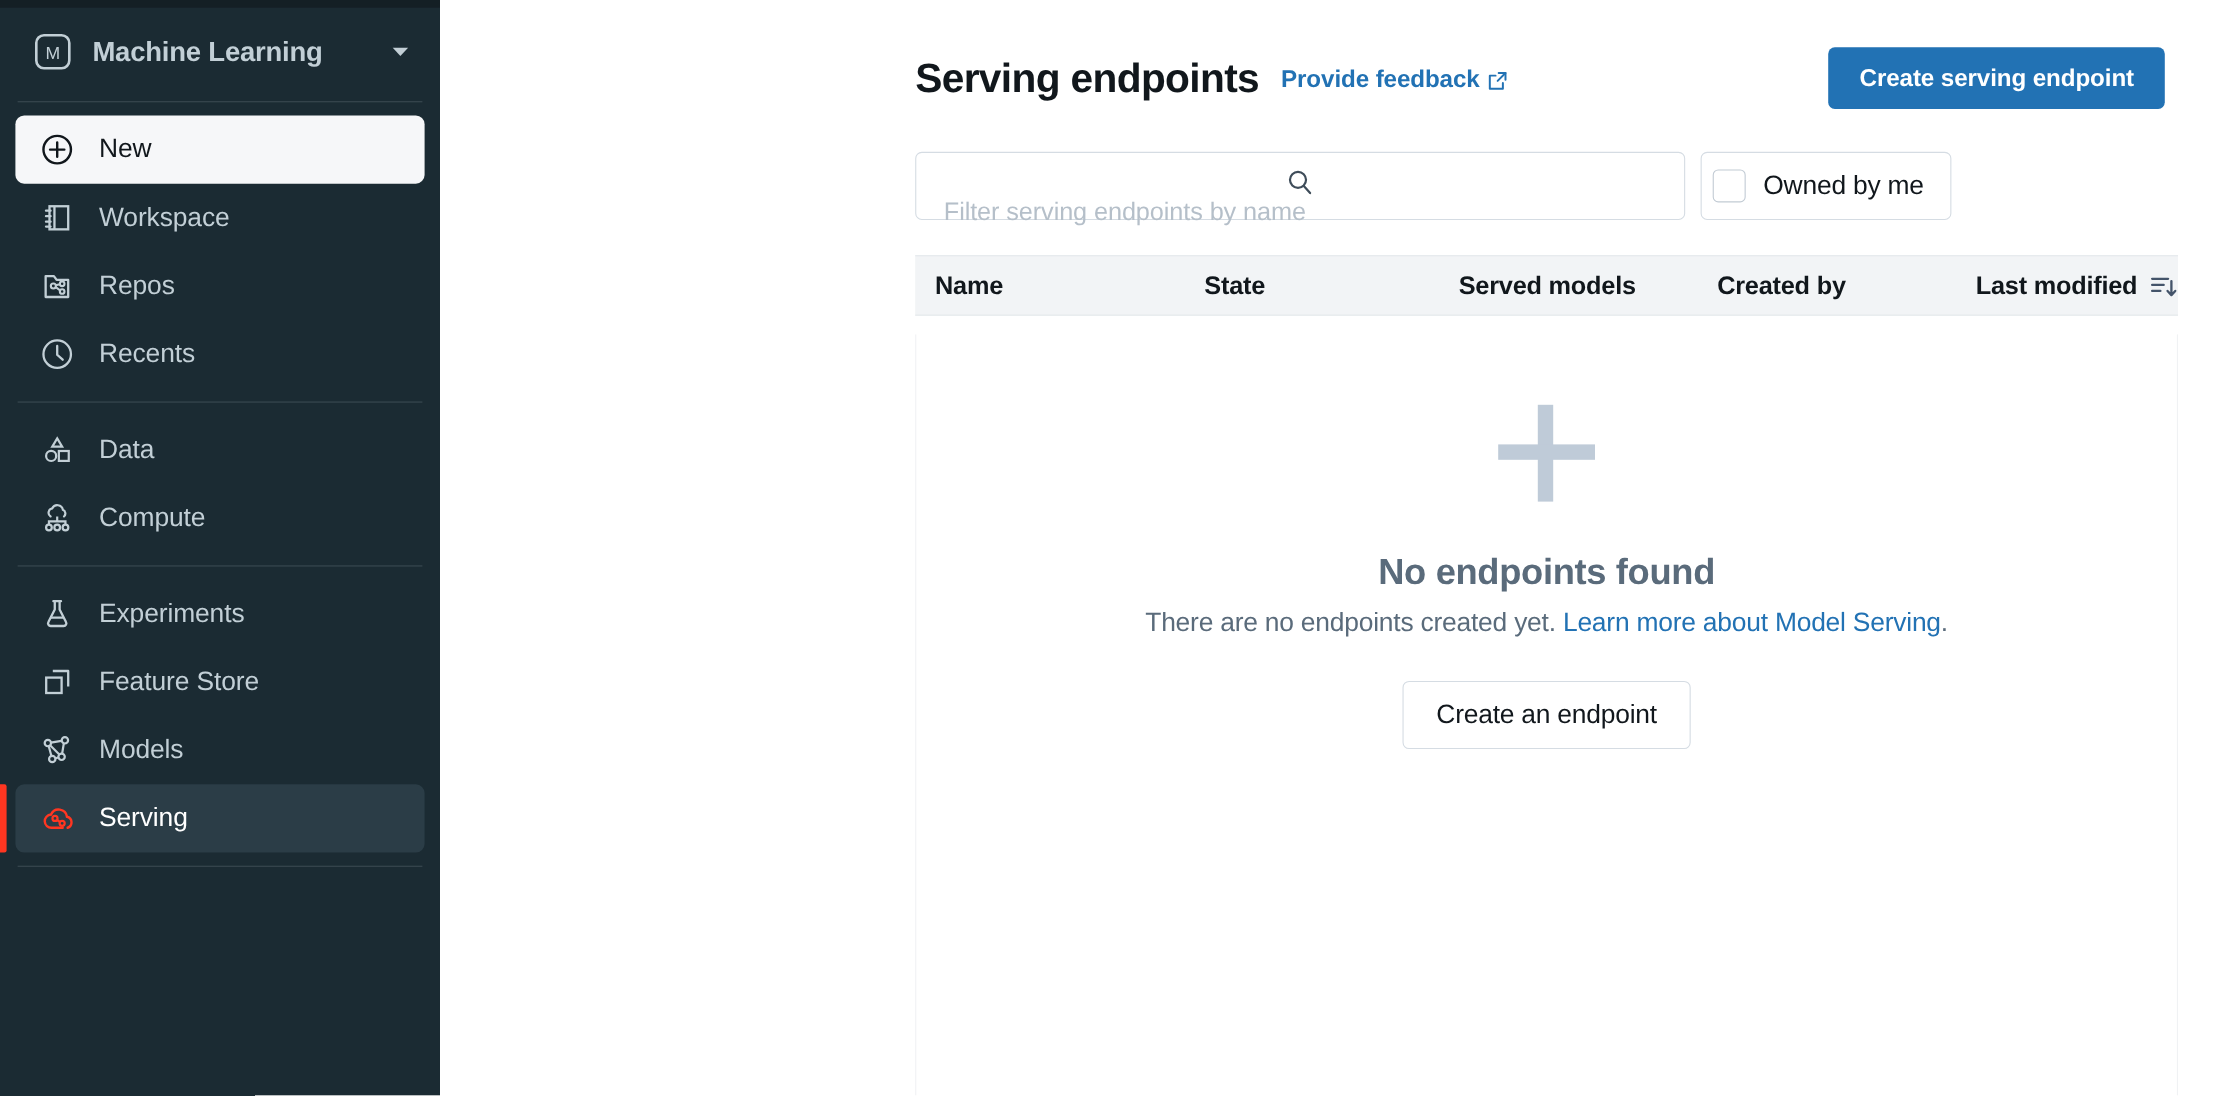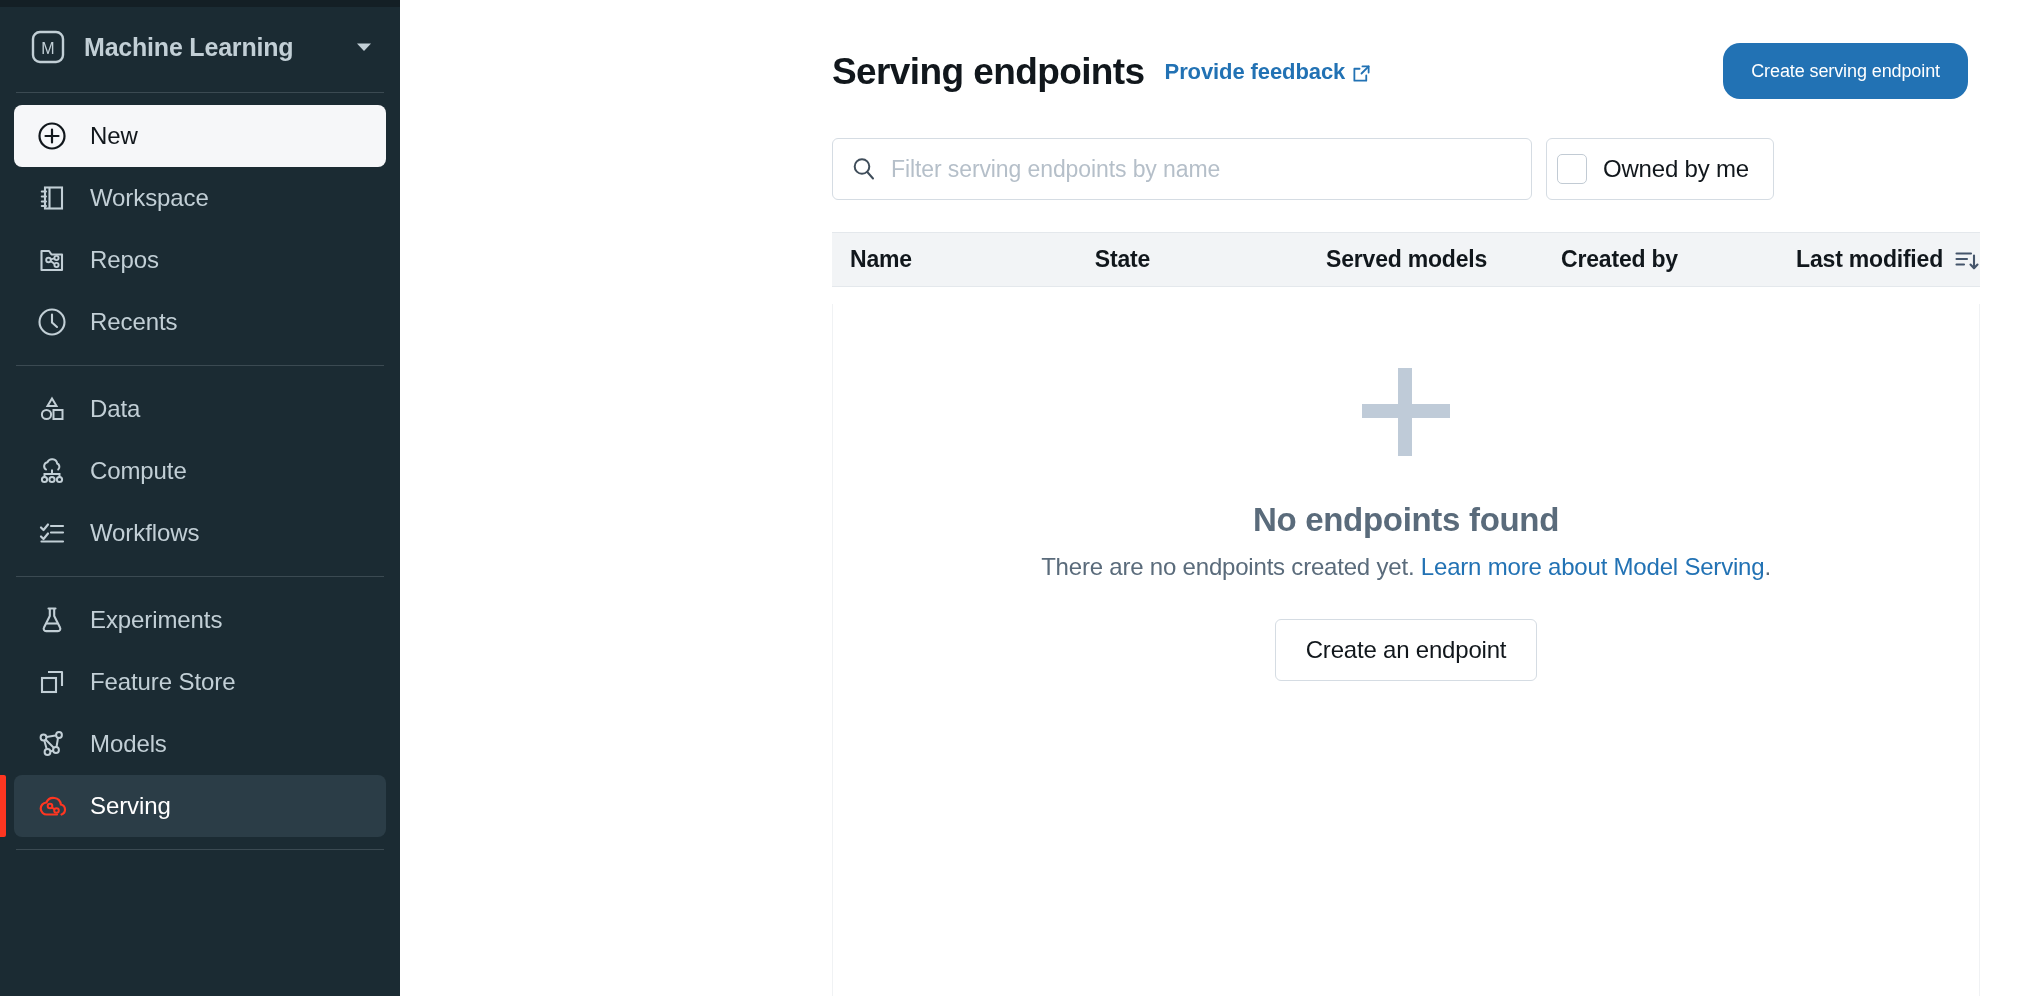--- a/index.html
+++ b/index.html
@@ -90,36 +90,37 @@
   .feedback-link {
     margin-left: 20px; display: inline-flex; align-items: center;
     color: #2272b4; font-size: 22px; font-weight: 600; cursor: pointer;
     white-space: nowrap; letter-spacing: -0.1px;
   }
   .feedback-link .ext-icon { margin-left: 7px; width: 19px; height: 19px; display:block; }
 
   .primary-btn {
     position: absolute; top: 43px; right: 52px;
     background: #2272b4; color: #ffffff;
-    border: none; border-radius: 17px;
+    border: none; border-radius: 6px;
     height: 56px; padding: 0 28px;
-    font-size: 18px; font-weight: 400; cursor: pointer;
+    font-size: 22px; font-weight: 700; cursor: pointer;
     font-family: inherit; letter-spacing: -0.1px;
     white-space: nowrap;
   }
 
   .filters-row {
     position: absolute; top: 138px; left: 432px;
     display: flex; align-items: center;
   }
   .search-box {
     width: 700px; height: 62px;
     border: 1px solid #d5dce3; border-radius: 6px;
     display: flex; align-items: center; padding: 14px 18px;
     background: #ffffff;
+    flex-direction: column;
   }
   .search-box .search-icon { width: 26px; height: 26px; flex: 0 0 26px; display:block; }
   .search-box input {
     border: none; outline: none; background: transparent;
     font-size: 23px; color: #11171c; margin-left: 14px; width: 100%;
     font-family: inherit; letter-spacing: -0.1px;
   }
   .search-box input::placeholder { color: #b5bfc9; }
 
   .owned-box {
@@ -275,30 +276,20 @@
             <path d="M10 14.5 a4 4 0 0 1 1.4 -7.3 a5.2 5.2 0 0 1 9.8 1.3 a3.6 3.6 0 0 1 1 6" stroke="#c2cfd6" stroke-width="2" stroke-linecap="round"></path>
             <path d="M16 14.5 V19 M8.5 22 V19 H23.5 V22" stroke="#c2cfd6" stroke-width="2"></path>
             <circle cx="8.5" cy="24.5" r="2.6" stroke="#c2cfd6" stroke-width="2"></circle>
             <circle cx="16" cy="24.5" r="2.6" stroke="#c2cfd6" stroke-width="2"></circle>
             <circle cx="23.5" cy="24.5" r="2.6" stroke="#c2cfd6" stroke-width="2"></circle>
           </svg>
         </span>
         <span class="nav-label">Compute</span>
       </div>
 
-      <div class="nav-item">
-        <span class="nav-icon">
-          <svg viewBox="0 0 32 32" fill="none">
-            <path d="M5 10.5 L7.5 13 L12 7.5" stroke="#c2cfd6" stroke-width="2.2" stroke-linecap="round" stroke-linejoin="round"></path>
-            <path d="M5 19.5 L7.5 22 L12 16.5" stroke="#c2cfd6" stroke-width="2.2" stroke-linecap="round" stroke-linejoin="round"></path>
-            <path d="M15 9 H27 M15 15.5 H27 M5.5 24.5 H27" stroke="#c2cfd6" stroke-width="2.2" stroke-linecap="round"></path>
-          </svg>
-        </span>
-        <span class="nav-label">Workflows</span>
-      </div>
 
       <div class="divider"></div>
 
       <div class="nav-item">
         <span class="nav-icon">
           <svg viewBox="0 0 32 32" fill="none">
             <path d="M12.5 4.5 H19.5 M13.8 4.5 V12 L8 23.5 a2.4 2.4 0 0 0 2.1 3.6 H21.9 a2.4 2.4 0 0 0 2.1 -3.6 L18.2 12 V4.5" stroke="#c2cfd6" stroke-width="2.1" stroke-linejoin="round" stroke-linecap="round"></path>
             <path d="M10.3 19.5 H21.7" stroke="#c2cfd6" stroke-width="2.1"></path>
           </svg>
         </span>

